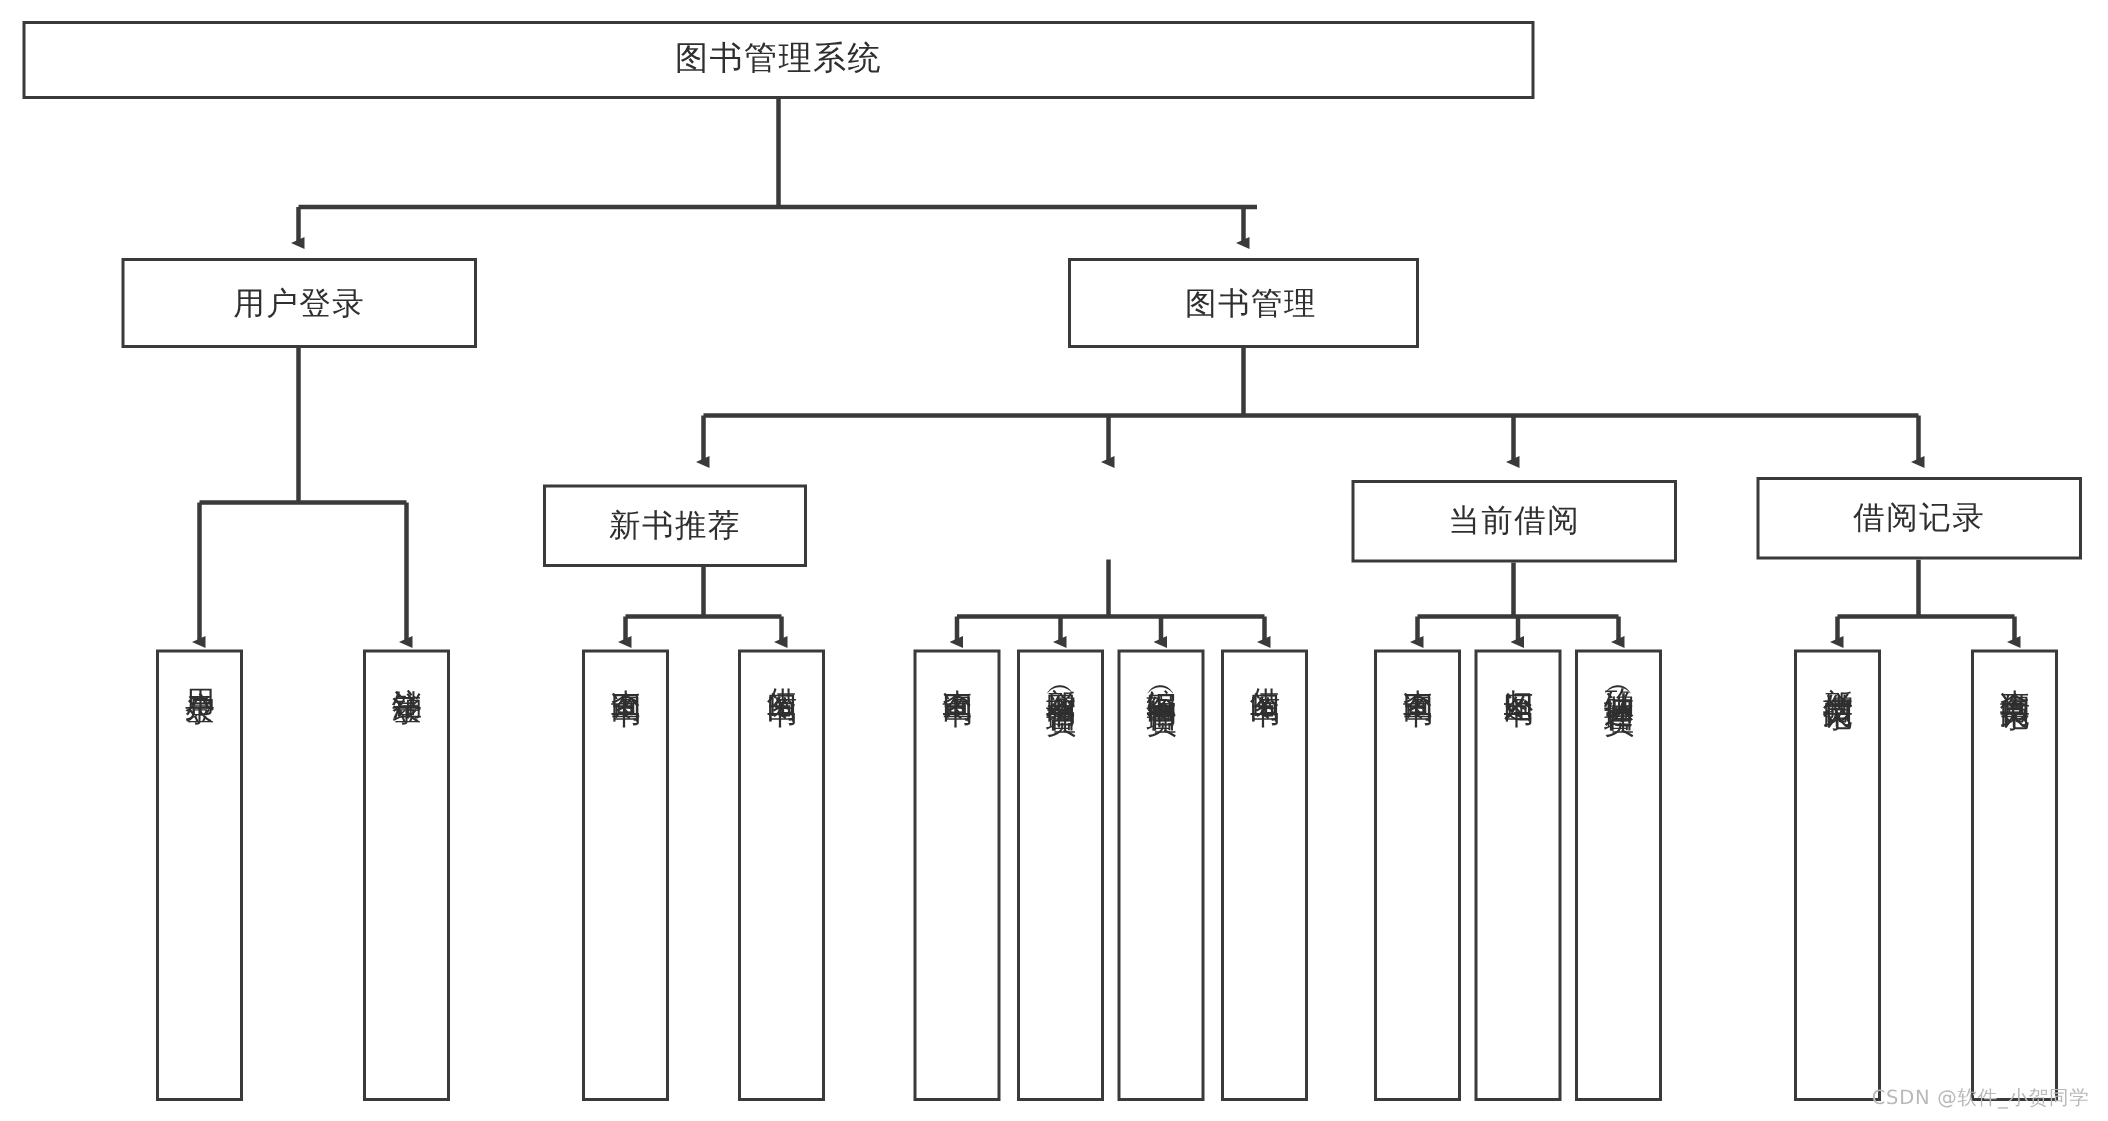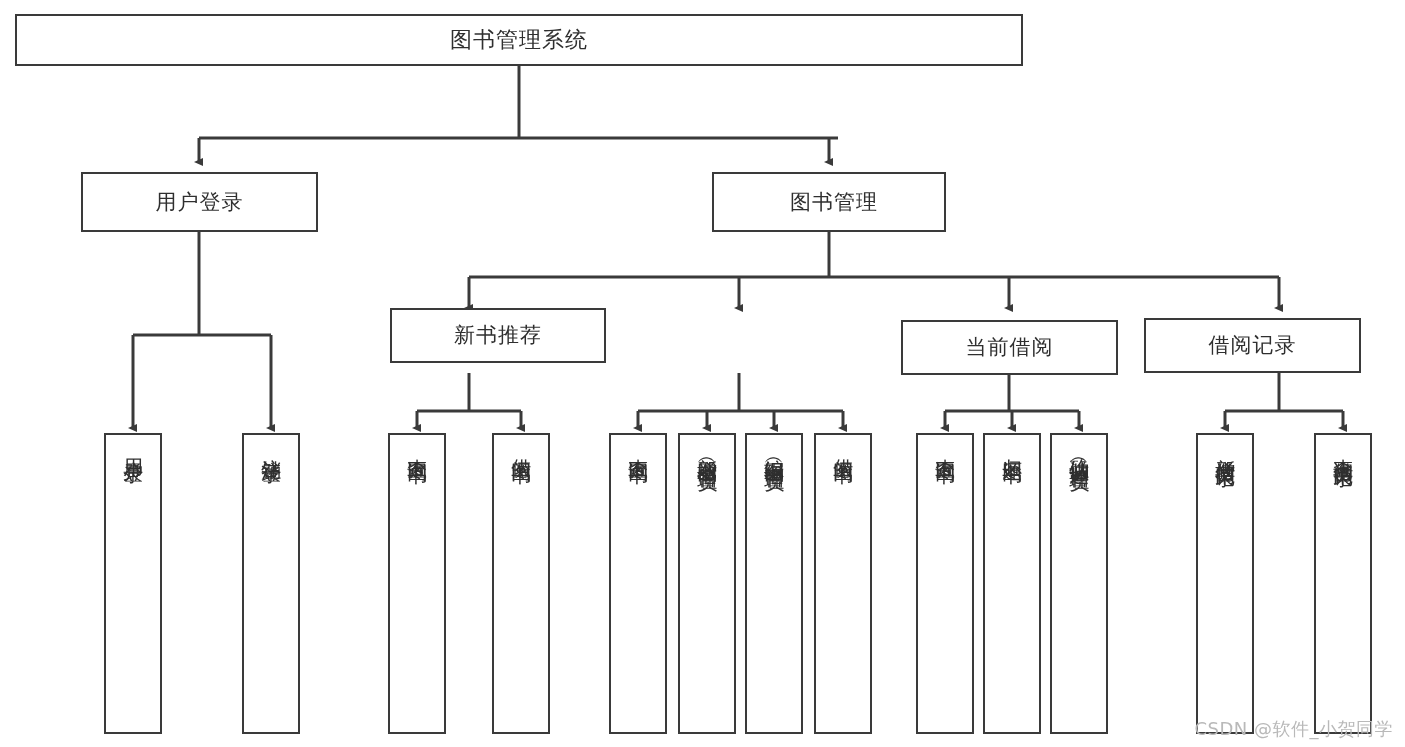--- a/index.html
+++ b/index.html
@@ -55,21 +55,21 @@
     white-space: nowrap;
   }
   .node.root .label {
     font-size: 22px;
   }
   .watermark {
     position: absolute;
     right: 12px;
     bottom: 6px;
     color: #b9b9b9;
-    font-size: 18px;
+    font-size: 13px;
     letter-spacing: 0.5px;
     z-index: 9;
     white-space: nowrap;
   }
 </style>
 </head>
 <body>
 
 <div id="canvas">
 
@@ -128,30 +128,30 @@
   </div>
 
   <div class="node" style="left:81px; top:172px; width:237px; height:60px;">
     <span class="label">用户登录</span>
   </div>
 
   <div class="node" style="left:712px; top:172px; width:234px; height:60px;padding-left:10px;">
     <span class="label">图书管理</span>
   </div>
 
-  <div class="node" style="left:362px; top:308px; width:216px; height:55px;margin-left:28px;">
+  <div class="node" style="left:362px; top:323px; width:176px; height:55px;">
     <span class="label">新书推荐</span>
   </div>
 
 
   <div class="node" style="left:901px; top:320px; width:217px; height:55px;">
     <span class="label">当前借阅</span>
   </div>
 
-  <div class="node" style="left:1144px; top:318px; width:217px; height:55px;">
+  <div class="node" style="left:1171px; top:318px; width:217px; height:55px;">
     <span class="label">借阅记录</span>
   </div>
 
   <div class="node leaf" style="left:104px; top:433px; width:58px; height:301px;">
     <span class="label">用户登录</span>
   </div>
 
   <div class="node leaf" style="left:242px; top:433px; width:58px; height:301px;">
     <span class="label">注销登录</span>
   </div>

